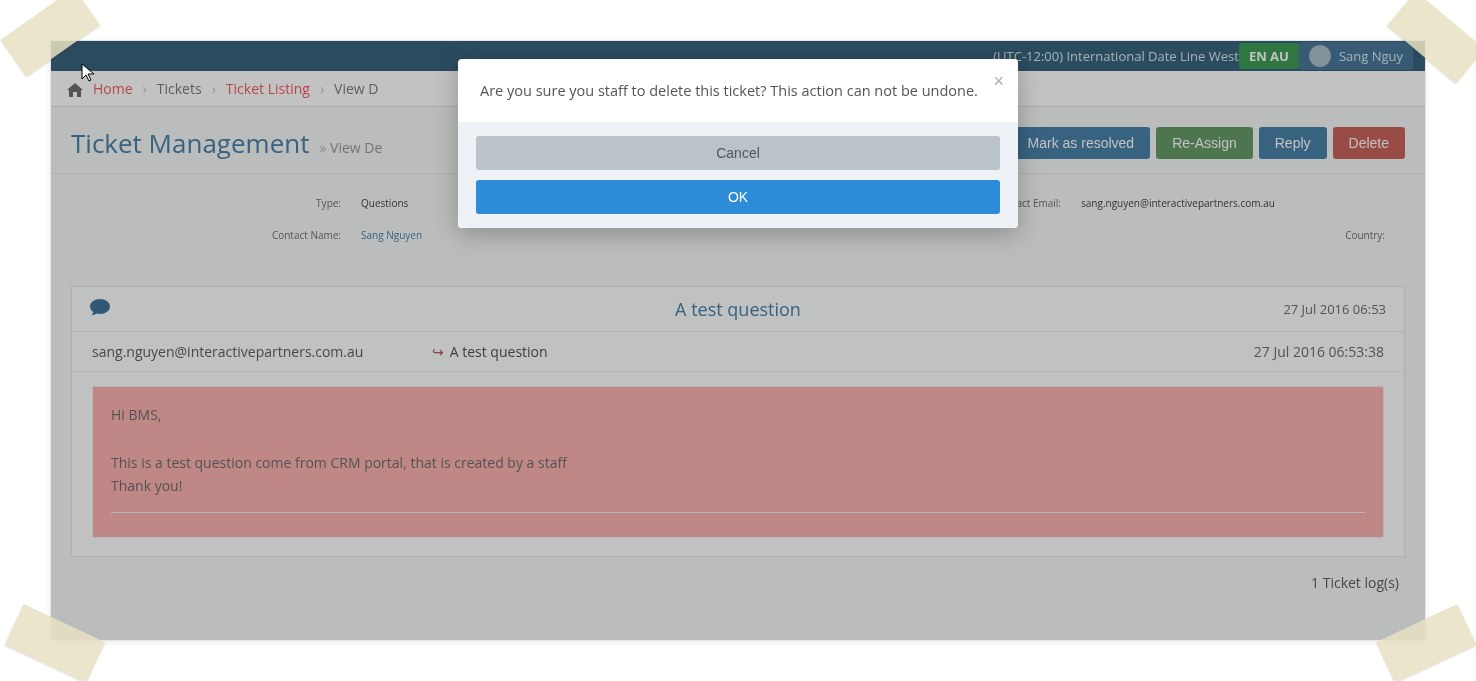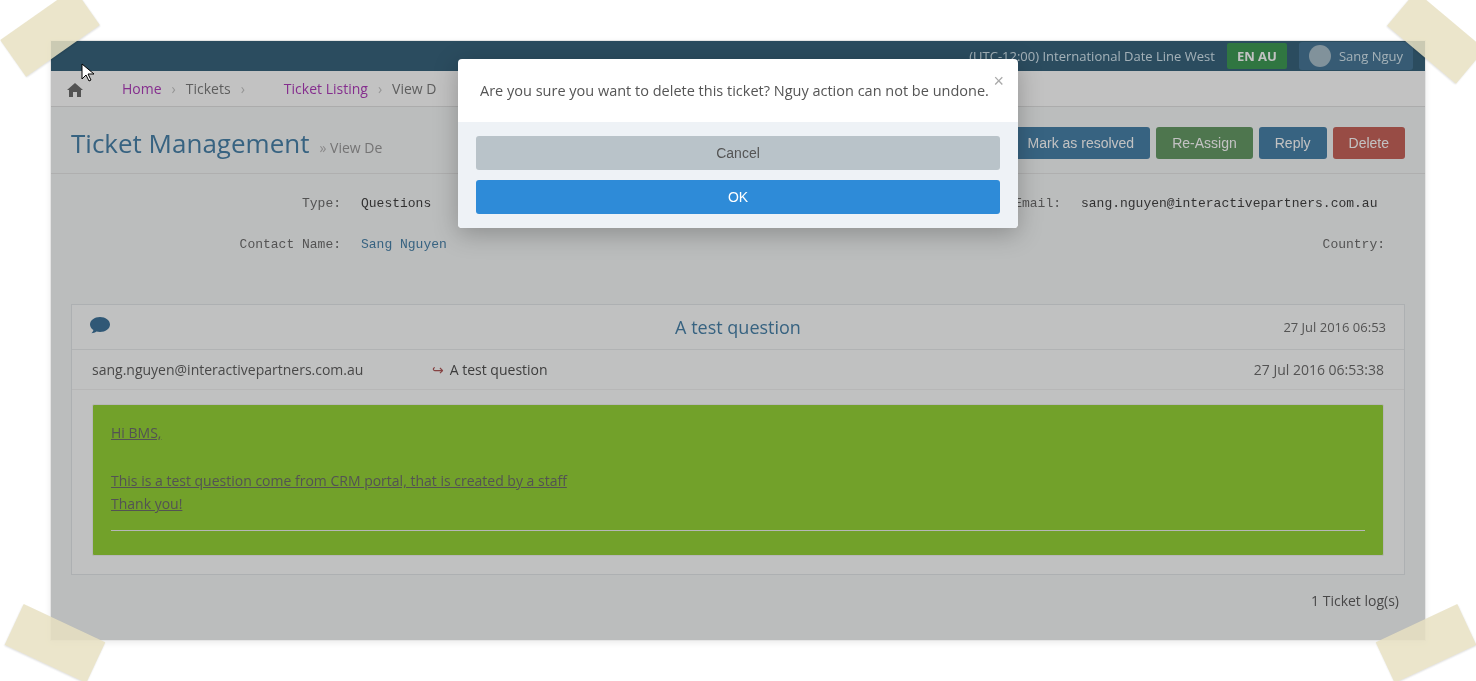--- a/index.html
+++ b/index.html
@@ -41,21 +41,20 @@
 
   .topbar {
     height: 30px;
     background: #174a67;
     display: flex;
     align-items: center;
     justify-content: flex-end;
     color: #cfe4ef;
     font-size: 13px;
     padding: 0 12px;
-    gap: 12px;
   }
   .topbar .tz { white-space: nowrap; }
   .topbar .user-box {
     display: flex; align-items: center; gap: 8px;
     background: #2a6287; padding: 3px 10px; border-radius: 3px;
   }
   .avatar {
     width: 22px; height: 22px; border-radius: 50%;
     background: #9bb5c4;
   }
@@ -66,21 +65,21 @@
   .breadcrumb {
     background: #fff;
     border-bottom: 1px solid #ddd;
     padding: 8px 16px;
     display: flex;
     align-items: center;
     gap: 10px;
     color: #666;
     font-size: 14px;
   }
-  .breadcrumb a { color: #a21caf; text-decoration: none; margin-left: 29px; }
+  .breadcrumb a { color: #ef4444; text-decoration: none; }
   .breadcrumb .sep { color: #bbb; }
   .home-icon { width: 16px; height: 14px; display: inline-block; }
 
   .page-head {
     display: flex;
     justify-content: space-between;
     align-items: center;
     padding: 18px 20px 12px 20px;
     border-bottom: 1px solid #e2e2e2;
     gap: 28px;
@@ -100,24 +99,23 @@
     border: none; color: #fff; font-size: 14px;
     padding: 8px 16px; border-radius: 3px; cursor: pointer;
   }
   .btn-blue { background: #2a6d9b; }
   .btn-green { background: #4e8a4e; }
   .btn-red { background: #bf4a3f; }
 
   .details {
     display: grid;
     grid-template-columns: 290px 380px 340px 1fr;
-    row-gap: 26px;
+    row-gap: 18px;
     padding: 22px 20px 26px 20px;
-    font-size: 13px;
-    font-family: Liberation Mono, monospace;
+    font-size: 10px;
   }
   .details .lbl { text-align: right; color: #555; padding-right: 20px; }
   .details .val { color: #222; }
   .details .val.link { color: #2a6d9b; }
 
   .ticket-panel {
     margin: 0 20px;
     border: 1px solid #dfe3e6;
     background: #fcfdfd;
   }
@@ -147,22 +145,21 @@
   .log-row .subj .arrow { color: #a43d3d; }
   .log-row .ts2 { color: #555; }
 
   .msg-body {
     margin: 14px 20px 18px 20px;
     border: 1px solid #eee;
     border-radius: 2px;
     padding: 16px 18px 24px 18px;
     font-size: 14px;
     line-height: 1.7;
-    background:#84cc16;
-    text-decoration:underline;
+    background:#fca5a5;
   }
   .msg-body hr { border:none; border-top:1px solid #eee; margin-top:14px;}
 
   .footer-count {
     text-align: right;
     padding: 16px 26px 26px 0;
     color: #444;
     font-size: 14px;
   }
 
@@ -301,21 +298,21 @@
         <div>Thank you!</div>
         <hr>
       </div>
     </div>
 
     <div class="footer-count">1 Ticket log(s)</div>
 
     <div class="scrim"></div>
     <div class="modal">
       <div class="modal-body">
-        <span>Are you sure you want to delete this ticket? Nguy action can not be undone.</span>
+        <span>Are you sure you staff to delete this ticket? This action can not be undone.</span>
         <button class="modal-close">×</button>
       </div>
       <div class="modal-footer">
         <button class="mbtn mbtn-cancel">Cancel</button>
         <button class="mbtn mbtn-ok">OK</button>
       </div>
     </div>
 
     <svg class="cursor" viewBox="0 0 14 20">
       <path fill="#fff" stroke="#000" stroke-width="1" d="M1 1v15l4-4 3 6 2-1-3-6h6z"></path>

